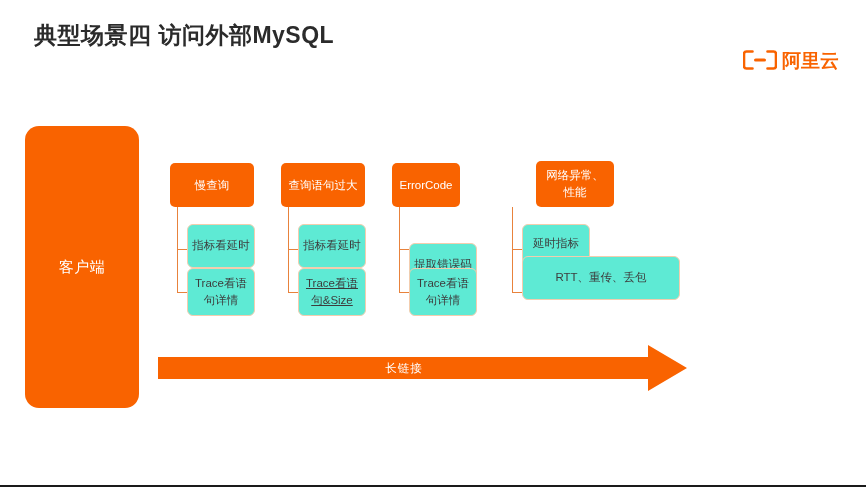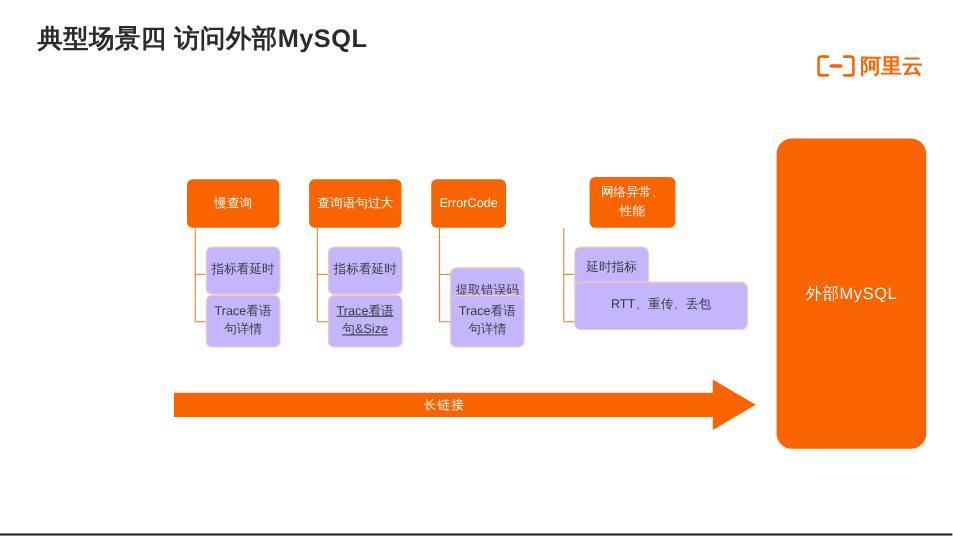--- a/index.html
+++ b/index.html
@@ -90,21 +90,21 @@
     display: flex;
     align-items: center;
     justify-content: center;
     text-align: center;
     padding: 0 6px;
     box-sizing: border-box;
     line-height: 1.45;
   }
   .leaf {
     position: absolute;
-    background: #c4b5fd;
+    background: #5eead4;
     border: 1px solid #F3CDAE;
     border-radius: 6px;
     color: #3d3d3d;
     font-size: 11.5px;
     display: flex;
     align-items: center;
     justify-content: center;
     text-align: center;
     padding: 0 4px;
     box-sizing: border-box;
@@ -155,24 +155,24 @@
 
   <div class="brand">
     <svg class="brand-mark" width="34" height="20" viewBox="0 0 34 20" xmlns="http://www.w3.org/2000/svg">
       <path d="M9.5 1.5 H3.5 A2.6 2.6 0 0 0 1 4.1 V15.9 A2.6 2.6 0 0 0 3.5 18.5 H9.5" fill="none" stroke="#F96300" stroke-width="2.6" stroke-linecap="round"></path>
       <path d="M24.5 1.5 H30.5 A2.6 2.6 0 0 1 33 4.1 V15.9 A2.6 2.6 0 0 1 30.5 18.5 H24.5" fill="none" stroke="#F96300" stroke-width="2.6" stroke-linecap="round"></path>
       <rect x="11" y="8.4" width="12" height="3.2" rx="1.6" fill="#F96300"></rect>
     </svg>
     <span class="brand-text">阿里云</span>
   </div>
 
-
-  <div class="pillar pillar-right">
-    <span>外部MySQL</span>
-  </div>
+  <div class="pillar pillar-left">
+    <span>客户端</span>
+  </div>
+
 
   <div class="group">
     <div class="group-head" style="left:170px; top:163px; width:84px; height:44px;">慢查询</div>
     <div class="conn-v" style="left:177px; top:207px; height:85px;"></div>
     <div class="conn-h" style="left:177px; top:249px; width:10px;"></div>
     <div class="conn-h" style="left:177px; top:292px; width:10px;"></div>
     <div class="leaf" style="left:187px; top:224px; width:68px; height:44px;">指标看延时</div>
     <div class="leaf" style="left:187px; top:268px; width:68px; height:48px;">Trace看语句详情</div>
   </div>
 

